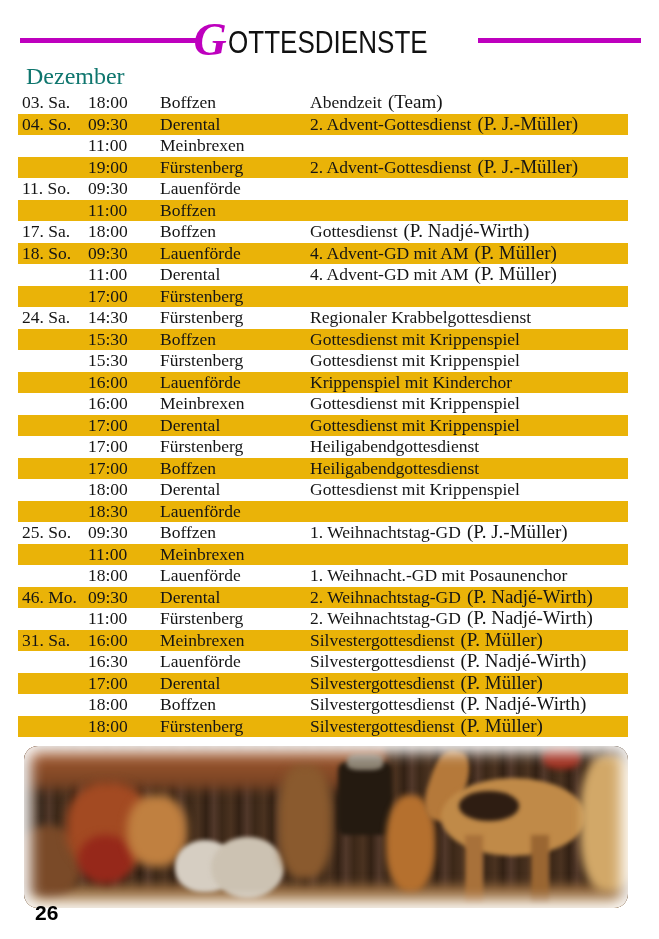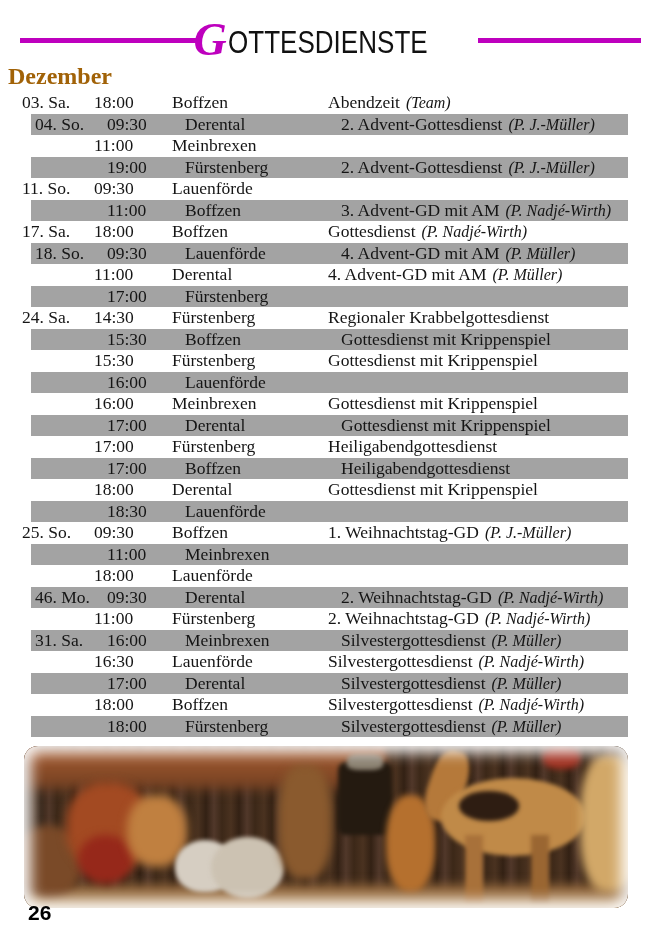--- a/index.html
+++ b/index.html
@@ -20,35 +20,35 @@
     font-family:"Liberation Serif",serif;font-style:italic;font-weight:bold;
     font-size:46px;line-height:40px;color:#BE00BE;margin-right:1px;
   }
   .title .rest{
     font-family:"Liberation Sans","DejaVu Sans",sans-serif;
     font-size:31px;line-height:34px;font-weight:500;letter-spacing:0px;
     transform:scaleX(.84);transform-origin:left bottom;color:#111;
   }
   
   .month{
-    position:absolute;left:8px;top:63px;
-    font-size:24px;font-weight:bold;color:#a16207;
+    position:absolute;left:26px;top:63px;
+    font-size:24px;font-weight:normal;color:#0f766e;
   }
   
   .table{position:absolute;left:18px;top:92px;width:610px;}
   .row{
     display:flex;align-items:flex-end;height:21.5px;line-height:21.5px;
-    font-size:17.5px;white-space:nowrap;gap:6px;
-  }
-  .row.shaded{background:#a3a3a3;margin-left:13px;}
+    font-size:17.5px;white-space:nowrap;
+  }
+  .row.shaded{background:#eab308;}
   .c-date{flex:none;width:66px;padding-left:4px;}
   .c-time{flex:none;width:72px;}
   .c-place{flex:none;width:150px;}
   .c-event{flex:1;overflow:hidden;}
-  .note{font-style:italic;font-size:16px;margin-left:6px;}
+  .note{font-size:19px;margin-left:6px;}
   
   .photo{
     position:absolute;left:24px;top:746px;width:604px;height:162px;
     border-radius:14px;overflow:hidden;
     background:repeating-linear-gradient(90deg,
       #3c2818 0px,#4a3220 9px,#332114 17px,#51382a 25px,#3c2818 33px);
   }
   .photo i{position:absolute;display:block;}
   .ph-wall{left:0;top:0;width:60%;height:30%;background:linear-gradient(180deg,#a85c30,#7a4424 75%,rgba(122,68,36,0));filter:blur(5px);}
   .ph-ground{left:0;bottom:-6px;width:100%;height:20%;background:linear-gradient(0deg,#c9a06a,#8a6038 85%,rgba(138,96,56,0));filter:blur(5px);}
@@ -68,21 +68,21 @@
   .ph-camel-leg1{left:73%;top:55%;width:3%;height:42%;background:#a8713a;filter:blur(2px);}
   .ph-camel-leg2{left:84%;top:55%;width:3%;height:42%;background:#9a6632;filter:blur(2px);}
   .ph-red-top-right{left:86%;top:0;width:6%;height:14%;background:#a03020;border-radius:40%;filter:blur(3px);}
   .ph-right-tan{left:92%;top:5%;width:10%;height:85%;background:#d2a868;border-radius:40%;filter:blur(4px);}
   .photo .feather{
     content:"";position:absolute;inset:0;border-radius:14px;
     box-shadow:inset 0 0 14px 7px rgba(255,255,255,.95);
   }
   
   .pagenum{
-    position:absolute;left:28px;top:901px;
+    position:absolute;left:35px;top:901px;
     font-family:"Liberation Sans","DejaVu Sans",sans-serif;
     font-weight:bold;font-size:21px;color:#000;
   }
 </style>
 </head>
 <body>
 
 <div class="rule rule-left"></div>
 <div class="title">
   <span class="initial">G</span>
@@ -118,21 +118,20 @@
     </div>
     <div class="row">
       <span class="c-date">11. So.</span>
       <span class="c-time">09:30</span>
       <span class="c-place">Lauenförde</span>
     </div>
     <div class="row shaded">
       <span class="c-date"></span>
       <span class="c-time">11:00</span>
       <span class="c-place">Boffzen</span>
-      <span class="c-event"><span>3. Advent-GD mit AM</span><span class="note">(P. Nadjé-Wirth)</span></span>
     </div>
     <div class="row">
       <span class="c-date">17. Sa.</span>
       <span class="c-time">18:00</span>
       <span class="c-place">Boffzen</span>
       <span class="c-event"><span>Gottesdienst</span><span class="note">(P. Nadjé-Wirth)</span></span>
     </div>
     <div class="row shaded">
       <span class="c-date">18. So.</span>
       <span class="c-time">09:30</span>
@@ -165,20 +164,21 @@
     <div class="row">
       <span class="c-date"></span>
       <span class="c-time">15:30</span>
       <span class="c-place">Fürstenberg</span>
       <span class="c-event"><span>Gottesdienst mit Krippenspiel</span></span>
     </div>
     <div class="row shaded">
       <span class="c-date"></span>
       <span class="c-time">16:00</span>
       <span class="c-place">Lauenförde</span>
+      <span class="c-event"><span>Krippenspiel mit Kinderchor</span></span>
     </div>
     <div class="row">
       <span class="c-date"></span>
       <span class="c-time">16:00</span>
       <span class="c-place">Meinbrexen</span>
       <span class="c-event"><span>Gottesdienst mit Krippenspiel</span></span>
     </div>
     <div class="row shaded">
       <span class="c-date"></span>
       <span class="c-time">17:00</span>
@@ -216,20 +216,21 @@
     </div>
     <div class="row shaded">
       <span class="c-date"></span>
       <span class="c-time">11:00</span>
       <span class="c-place">Meinbrexen</span>
     </div>
     <div class="row">
       <span class="c-date"></span>
       <span class="c-time">18:00</span>
       <span class="c-place">Lauenförde</span>
+      <span class="c-event"><span>1. Weihnacht.-GD mit Posaunenchor</span></span>
     </div>
     <div class="row shaded">
       <span class="c-date">46. Mo.</span>
       <span class="c-time">09:30</span>
       <span class="c-place">Derental</span>
       <span class="c-event"><span>2. Weihnachtstag-GD</span><span class="note">(P. Nadjé-Wirth)</span></span>
     </div>
     <div class="row">
       <span class="c-date"></span>
       <span class="c-time">11:00</span>

